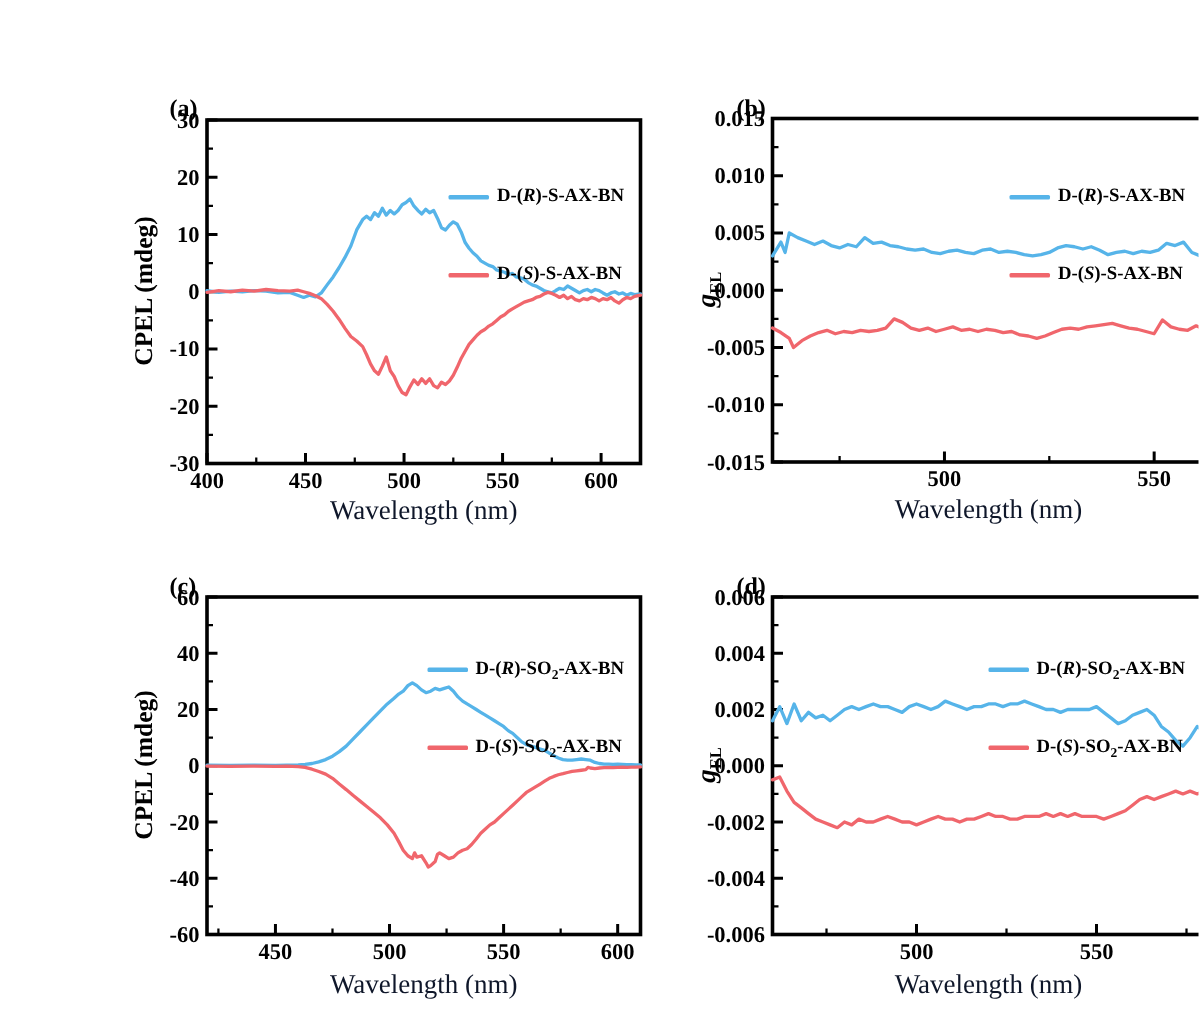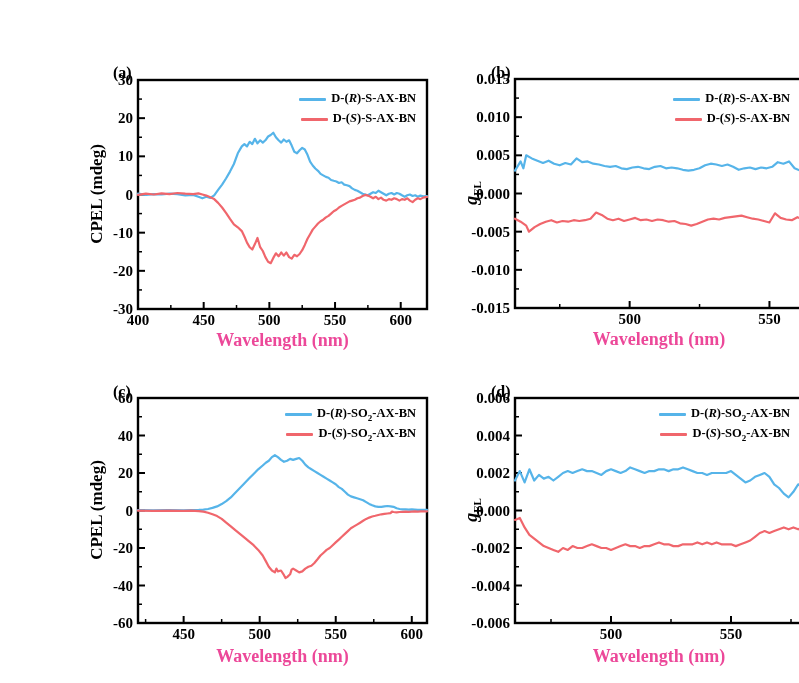--- a/index.html
+++ b/index.html
@@ -1,27 +1,27 @@
 <!DOCTYPE html>
 <html><head>
 <meta charset="utf-8">
 <style>
   html,body{margin:0;padding:0;width:799px;height:683px;background:#ffffff;overflow:hidden;
             font-family:"Liberation Serif",serif;position:relative;}
   .panel{position:absolute;width:380px;height:335px;}
   svg.chart{position:absolute;left:0;top:0;overflow:visible;}
   svg text{font-family:"Liberation Serif",serif;font-weight:700;font-size:15px;fill:#000;}
   .plabel{position:absolute;left:53px;top:23px;font-weight:700;font-size:16px;color:#000;}
-  .xlabel{position:absolute;text-align:center;font-weight:700;font-size:18px;color:#ec4899;white-space:nowrap;}
+  .xlabel{position:absolute;text-align:center;font-weight:400;font-size:18px;color:#0f172a;white-space:nowrap;}
   .ylabel{position:absolute;height:22px;line-height:22px;text-align:center;font-weight:700;
           font-size:17px;color:#000;transform:rotate(-90deg);white-space:nowrap;}
   .ylabel .gi{font-style:italic;font-size:18px;}
   .ylabel sub{font-size:11px;font-weight:700;}
   .legend{position:absolute;}
-  .lrow{display:flex;align-items:center;justify-content:flex-end;height:20px;}
+  .lrow{display:flex;align-items:center;justify-content:flex-start;height:20px;margin-top:32px;}
   .sw{display:inline-block;width:27px;height:3px;margin-right:5px;border-radius:1px;}
   .ll{font-weight:700;font-size:12.5px;color:#000;white-space:nowrap;}
   .ll i{font-style:italic;}
   .ll sub{font-size:9px;}
 </style>
 </head>
 <body>
 
 <figure class="panel" style="left:20px;top:25px">
   <svg class="chart" width="380" height="330">

